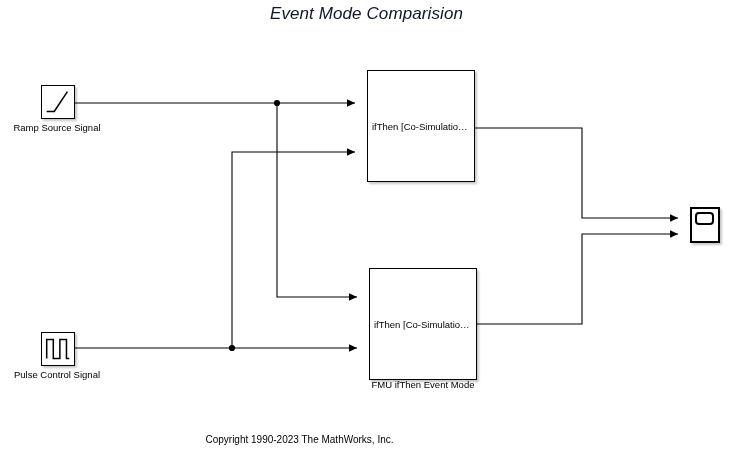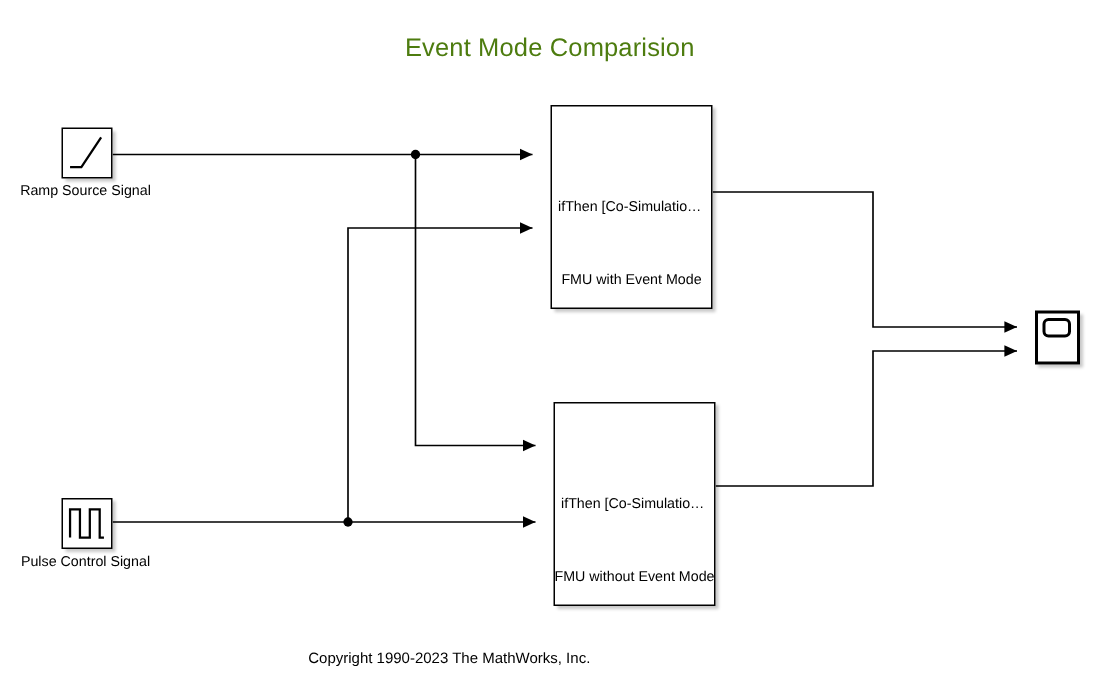--- a/index.html
+++ b/index.html
@@ -20,26 +20,27 @@
     position: absolute;
     left: 0;
     top: 0;
     width: 733px;
     height: 463px;
     pointer-events: none;
   }
   .title {
     position: absolute;
     left: 0;
-    top: 22px;
+    top: 4px;
     width: 733px;
     text-align: center;
     font-size: 17px;
-    color: #4d7c0f;
+    color: #0f172a;
     letter-spacing: 0.1px;
+    font-style: italic;
   }
   .copyright {
     position: absolute;
     left: 0;
     top: 434px;
     width: 599px;
     text-align: center;
     font-size: 10px;
     color: #000000;
   }
@@ -49,21 +50,21 @@
     background: #ffffff;
     border: 1.2px solid #000000;
     box-shadow: 2px 2px 2px rgba(0,0,0,0.22);
   }
   .src-block {
     width: 34px;
     height: 34px;
   }
   .fmu-block {
     width: 108px;
-    height: 136px;
+    height: 112px;
   }
   .fmu-text {
     position: absolute;
     left: 4px;
     right: 2px;
     top: 50%;
     transform: translateY(-50%);
     font-size: 9.5px;
     color: #000000;
     white-space: nowrap;
@@ -147,26 +148,25 @@
   <div class="block src-block" style="left:41px; top:332px;">
     <svg class="glyph" viewBox="0 0 34 34" xmlns="http://www.w3.org/2000/svg">
       <path d="M5,27 L5,7 L12,7 L12,27 L19,27 L19,7 L26,7 L26,27 L29,27" fill="none" stroke="#000000" stroke-width="1.6" stroke-linejoin="miter" stroke-linecap="butt"></path>
     </svg>
   </div>
   <div class="blk-label" style="left:-43px; top:369px; width:200px;">Pulse Control Signal</div>
 
   <div class="block fmu-block" style="left:367px; top:70px;">
     <div class="fmu-text">ifThen [Co-Simulatio…</div>
   </div>
-  <div class="blk-label" style="left:321px; top:181px; width:200px;">FMU with Event Mode</div>
 
   <div class="block fmu-block" style="left:369px; top:268px;">
     <div class="fmu-text">ifThen [Co-Simulatio…</div>
   </div>
-  <div class="blk-label" style="left:323px; top:379px; width:200px;">FMU without Event Mode</div>
+  <div class="blk-label" style="left:323px; top:379px; width:200px;">FMU ifThen Event Mode</div>
 
   <div class="scope-block" style="left:690px; top:207px;">
     <div class="scope-screen"></div>
   </div>
 
   <div class="copyright">Copyright 1990-2023 The MathWorks, Inc.</div>
 
 </div>
 
 </body></html>

